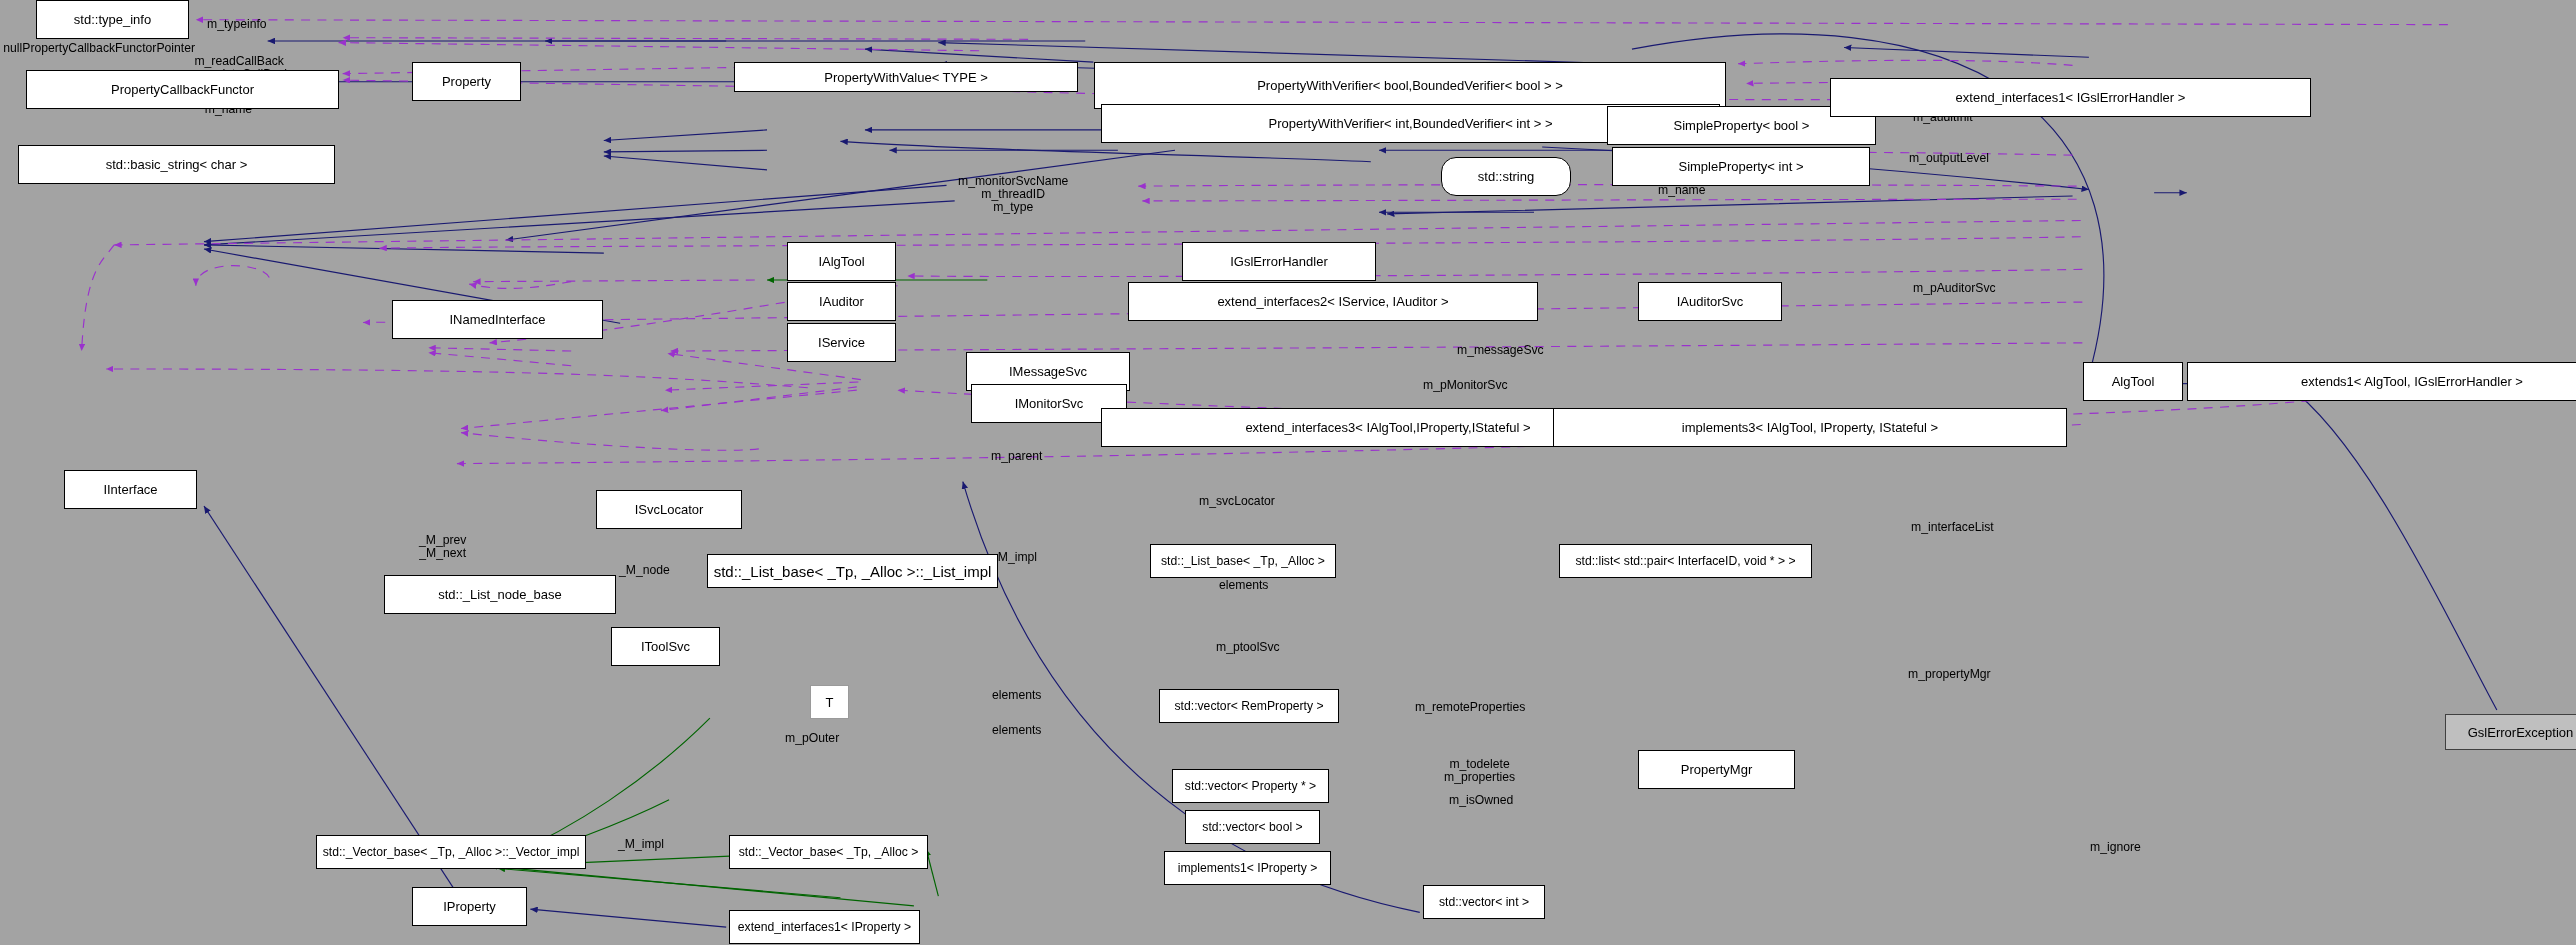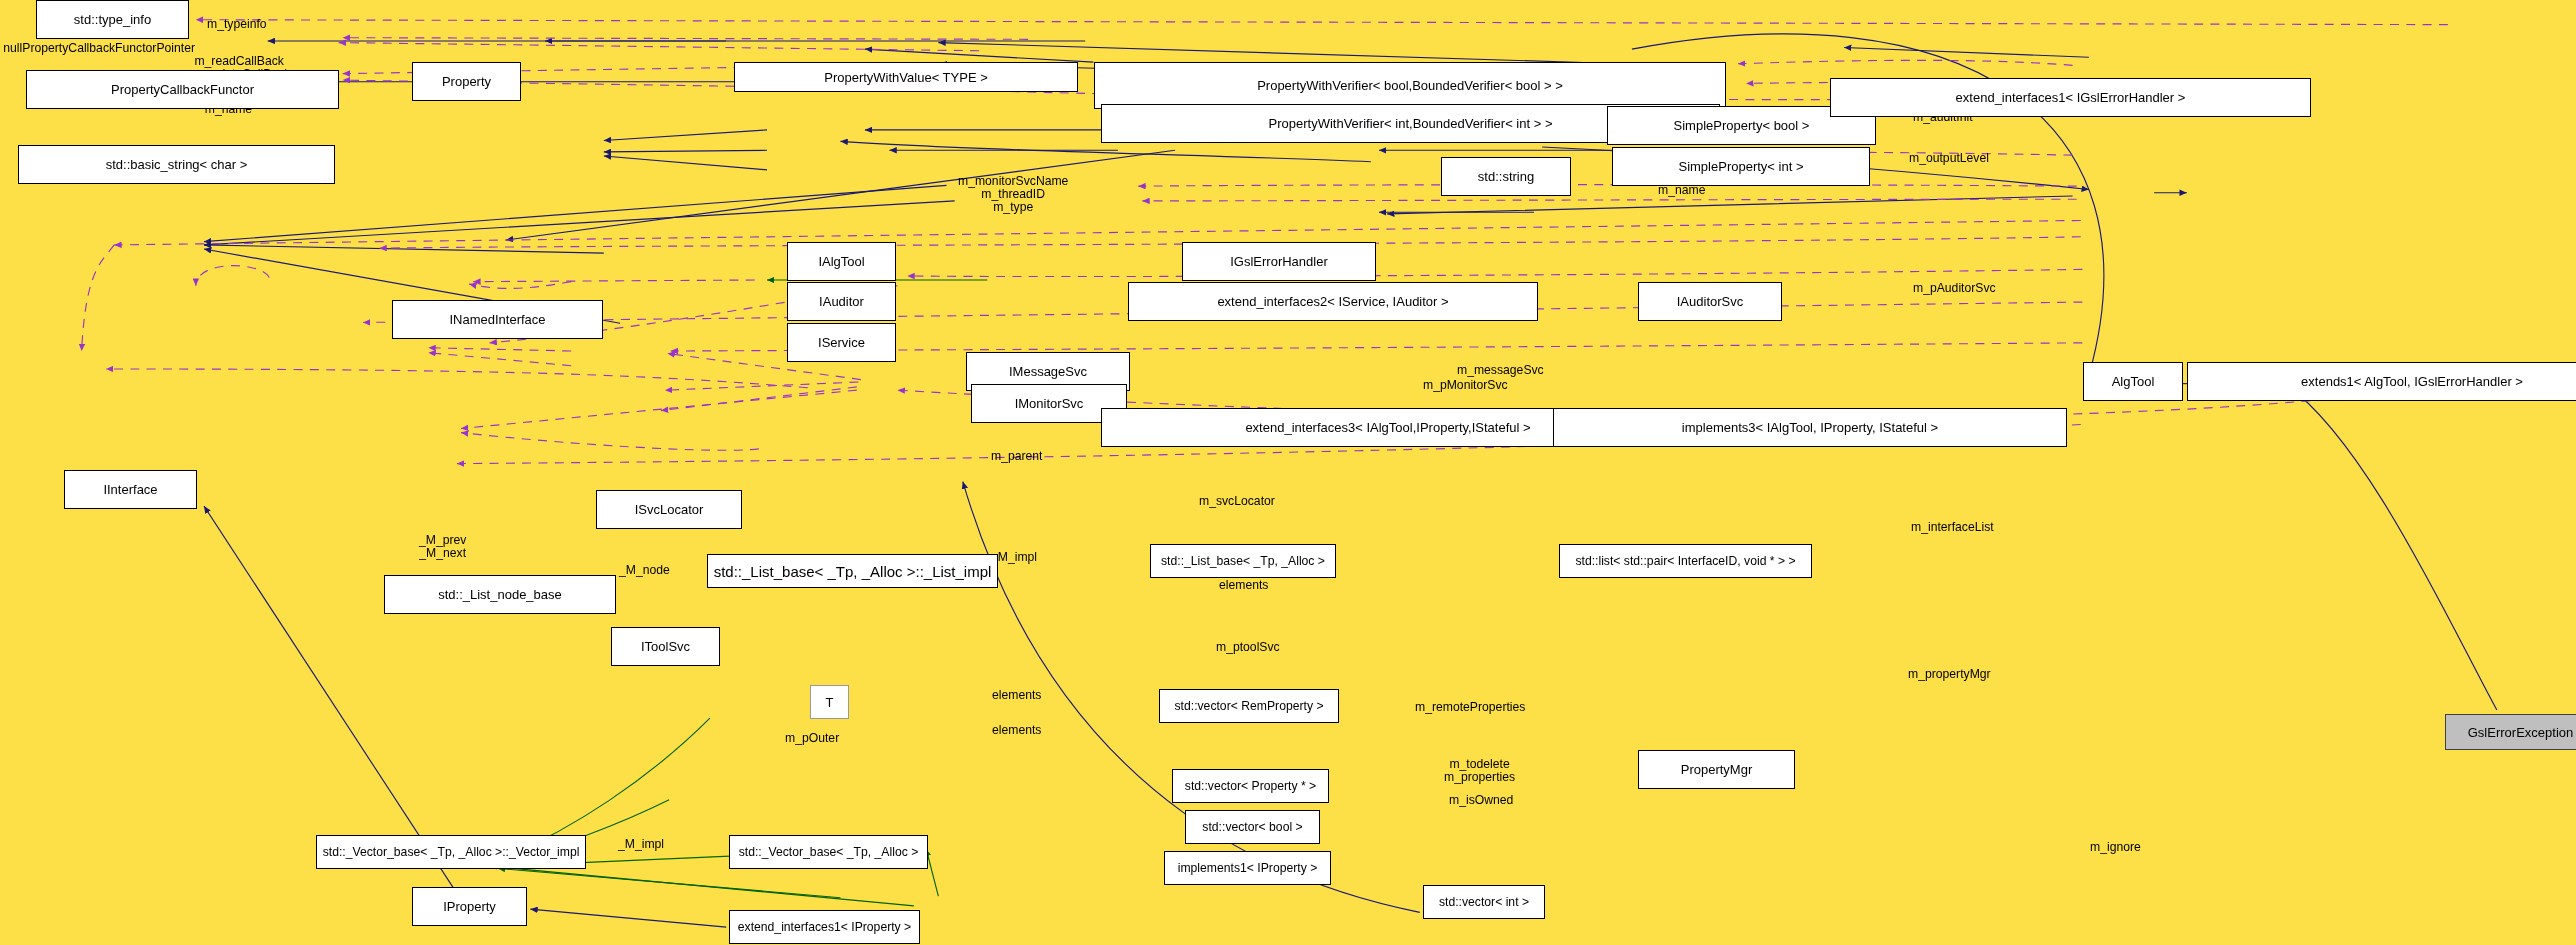--- a/index.html
+++ b/index.html
@@ -5,21 +5,21 @@
 <style>
   html, body {
     margin: 0;
     padding: 0;
     background: #ffffff;
   }
   #canvas {
     position: relative;
     width: 2576px;
     height: 946px;
-    background: #fde047;
+    background: #a3a3a3;
     font-family: "Liberation Sans", sans-serif;
     overflow: hidden;
   }
   #edge-layer {
     position: absolute;
     left: 0;
     top: 0;
     width: 2576px;
     height: 946px;
     pointer-events: none;
@@ -158,21 +158,21 @@
   </svg>
 
   <div id="nodes">
       <div class="node" style="left: 36px; top: 0px; height: 39px; min-width: 153px;">std::type_info</div>
       <div class="node" style="left: 26px; top: 70px; height: 39px; min-width: 313px;">PropertyCallbackFunctor</div>
       <div class="node" style="left: 18px; top: 145px; height: 39px; min-width: 317px;">std::basic_string&lt; char &gt;</div>
       <div class="node" style="left: 412px; top: 62px; height: 39px; min-width: 109px;">Property</div>
       <div class="node" style="left: 734px; top: 62px; height: 30px; min-width: 344px;">PropertyWithValue&lt; TYPE &gt;</div>
       <div class="node" style="left: 1094px; top: 62px; height: 47px; min-width: 632px;">PropertyWithVerifier&lt; bool,BoundedVerifier&lt; bool &gt; &gt;</div>
       <div class="node" style="left: 1101px; top: 104px; height: 39px; min-width: 619px;">PropertyWithVerifier&lt; int,BoundedVerifier&lt; int &gt; &gt;</div>
-      <div class="node" style="left: 1441px; top: 157px; height: 39px; min-width: 130px;">std::string</div>
+      <div class="node" style="left: 1441px; top: 157px; height: 39px; min-width: 130px; border-radius: 15px;">std::string</div>
       <div class="node" style="left: 1607px; top: 106px; height: 39px; min-width: 269px;">SimpleProperty&lt; bool &gt;</div>
       <div class="node" style="left: 1612px; top: 147px; height: 39px; min-width: 258px;">SimpleProperty&lt; int &gt;</div>
       <div class="node" style="left: 1830px; top: 78px; height: 39px; min-width: 481px;">extend_interfaces1&lt; IGslErrorHandler &gt;</div>
       <div class="node" style="left: 787px; top: 242px; height: 39px; min-width: 109px;">IAlgTool</div>
       <div class="node" style="left: 787px; top: 282px; height: 39px; min-width: 109px;">IAuditor</div>
       <div class="node" style="left: 787px; top: 323px; height: 39px; min-width: 109px;">IService</div>
       <div class="node" style="left: 392px; top: 300px; height: 39px; min-width: 211px;">INamedInterface</div>
       <div class="node" style="left: 1182px; top: 242px; height: 39px; min-width: 194px;">IGslErrorHandler</div>
       <div class="node" style="left: 1128px; top: 282px; height: 39px; min-width: 410px;">extend_interfaces2&lt; IService, IAuditor &gt;</div>
       <div class="node" style="left: 1638px; top: 282px; height: 39px; min-width: 144px;">IAuditorSvc</div>
@@ -205,21 +205,21 @@
   <div id="labels">
       <div class="edge-label" style="left: 207px; top: 18px;">m_typeinfo</div>
       <div class="edge-label" style="left: 3.3px; top: 42px;">nullPropertyCallbackFunctorPointer</div>
       <div class="edge-label" style="left: 188px; top: 55px;">m_readCallBack<br>m_updateCallBack</div>
       <div class="edge-label" style="left: 180px; top: 90px;">m_documentation<br>m_name</div>
       <div class="edge-label" style="left: 958px; top: 175px;">m_monitorSvcName<br>m_threadID<br>m_type</div>
       <div class="edge-label" style="left: 1913px; top: 111px;">m_auditInit</div>
       <div class="edge-label" style="left: 1909px; top: 152px;">m_outputLevel</div>
       <div class="edge-label" style="left: 1658px; top: 184px;">m_name</div>
       <div class="edge-label" style="left: 1913px; top: 282px;">m_pAuditorSvc</div>
-      <div class="edge-label" style="left: 1425px; top: 364px; padding-left: 32px;">m_messageSvc</div>
+      <div class="edge-label" style="left: 1425px; top: 344px; padding-left: 32px;">m_messageSvc</div>
       <div class="edge-label" style="left: 1423px; top: 379px;">m_pMonitorSvc</div>
       <div class="edge-label" style="left: 991px; top: 450px;">m_parent</div>
       <div class="edge-label" style="left: 1199px; top: 495px;">m_svcLocator</div>
       <div class="edge-label" style="left: 1911px; top: 521px;">m_interfaceList</div>
       <div class="edge-label" style="left: 419px; top: 534px;">_M_prev<br>_M_next</div>
       <div class="edge-label" style="left: 619px; top: 564px;">_M_node</div>
       <div class="edge-label" style="left: 991px; top: 551px;">_M_impl</div>
       <div class="edge-label" style="left: 1219px; top: 579px;">elements</div>
       <div class="edge-label" style="left: 1216px; top: 641px;">m_ptoolSvc</div>
       <div class="edge-label" style="left: 1908px; top: 668px; text-align: center;">m_propertyMgr</div>

